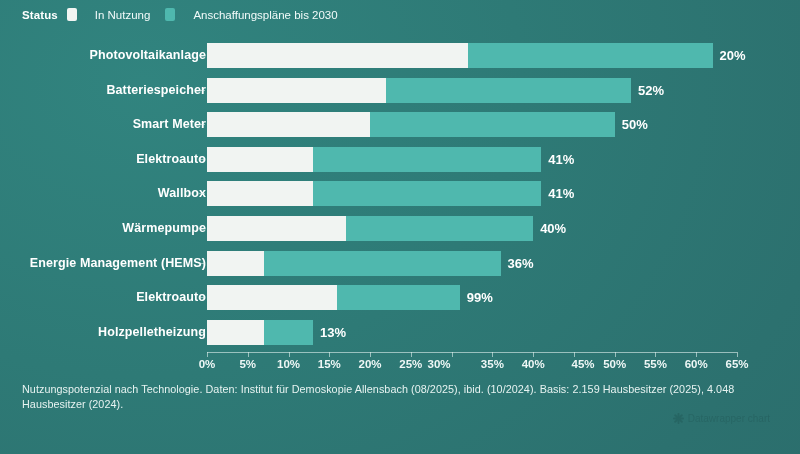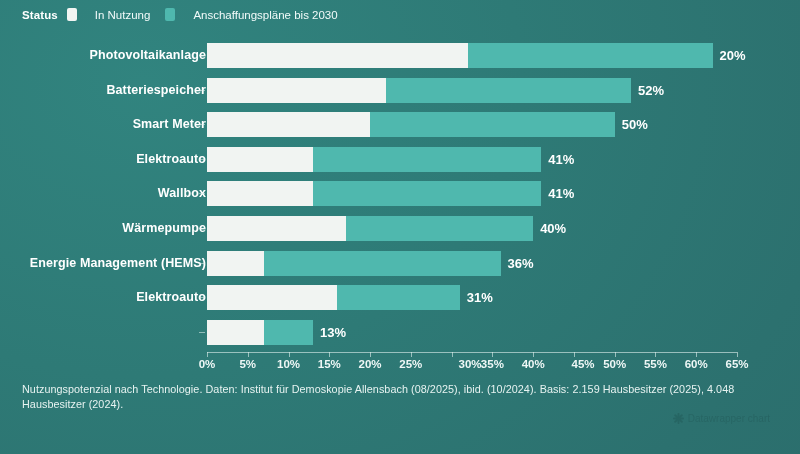--- a/index.html
+++ b/index.html
@@ -258,23 +258,24 @@
         </div>
         <div class="val" style="left: 507.538px;">36%</div>
       </div>
       <div class="row" style="top: 245.2px;">
         <div class="cat-label">Elektroauto</div>
         <div class="tick-stub"></div>
         <div class="bar-wrap" style="width: 252.769px;">
           <div class="seg inuse" style="left: 0px; width: 130.462px; background: rgb(241, 244, 242);"></div>
           <div class="seg plan" style="left: 130.462px; width: 122.308px; background: rgb(79, 184, 174);"></div>
         </div>
-        <div class="val" style="left: 466.769px;">31%</div>
+        <div class="val" style="left: 466.769px;">99%</div>
       </div>
       <div class="row" style="top: 279.8px;">
+        <div class="cat-label">Holzpelletheizung</div>
         <div class="tick-stub"></div>
         <div class="bar-wrap" style="width: 106px;">
           <div class="seg inuse" style="left: 0px; width: 57.0769px; background: rgb(241, 244, 242);"></div>
           <div class="seg plan" style="left: 57.0769px; width: 48.9231px; background: rgb(79, 184, 174);"></div>
         </div>
         <div class="val" style="left: 320px;">13%</div>
       </div>
     </div>
 
   <div class="axis" id="axis">
@@ -285,21 +286,21 @@
       <div class="axis-lbl" style="left: 247.769px;">5%</div>
       <div class="axis-tick" style="left: 288.538px;"></div>
       <div class="axis-lbl" style="left: 288.538px;">10%</div>
       <div class="axis-tick" style="left: 329.308px;"></div>
       <div class="axis-lbl" style="left: 329.308px;">15%</div>
       <div class="axis-tick" style="left: 370.077px;"></div>
       <div class="axis-lbl" style="left: 370.077px;">20%</div>
       <div class="axis-tick" style="left: 410.846px;"></div>
       <div class="axis-lbl" style="left: 410.846px;">25%</div>
       <div class="axis-tick" style="left: 451.615px;"></div>
-      <div class="axis-lbl" style="left: 470px;">30%</div>
+      <div class="axis-lbl" style="left: 439px;">30%</div>
       <div class="axis-tick" style="left: 492.385px;"></div>
       <div class="axis-lbl" style="left: 492.385px; text-align: right;">35%</div>
       <div class="axis-tick" style="left: 533.154px;"></div>
       <div class="axis-lbl" style="left: 533.154px;">40%</div>
       <div class="axis-tick" style="left: 573.923px;"></div>
       <div class="axis-lbl" style="left: 583px;">45%</div>
       <div class="axis-tick" style="left: 614.692px;"></div>
       <div class="axis-lbl" style="left: 614.692px;">50%</div>
       <div class="axis-tick" style="left: 655.462px;"></div>
       <div class="axis-lbl" style="left: 655.462px;">55%</div>

